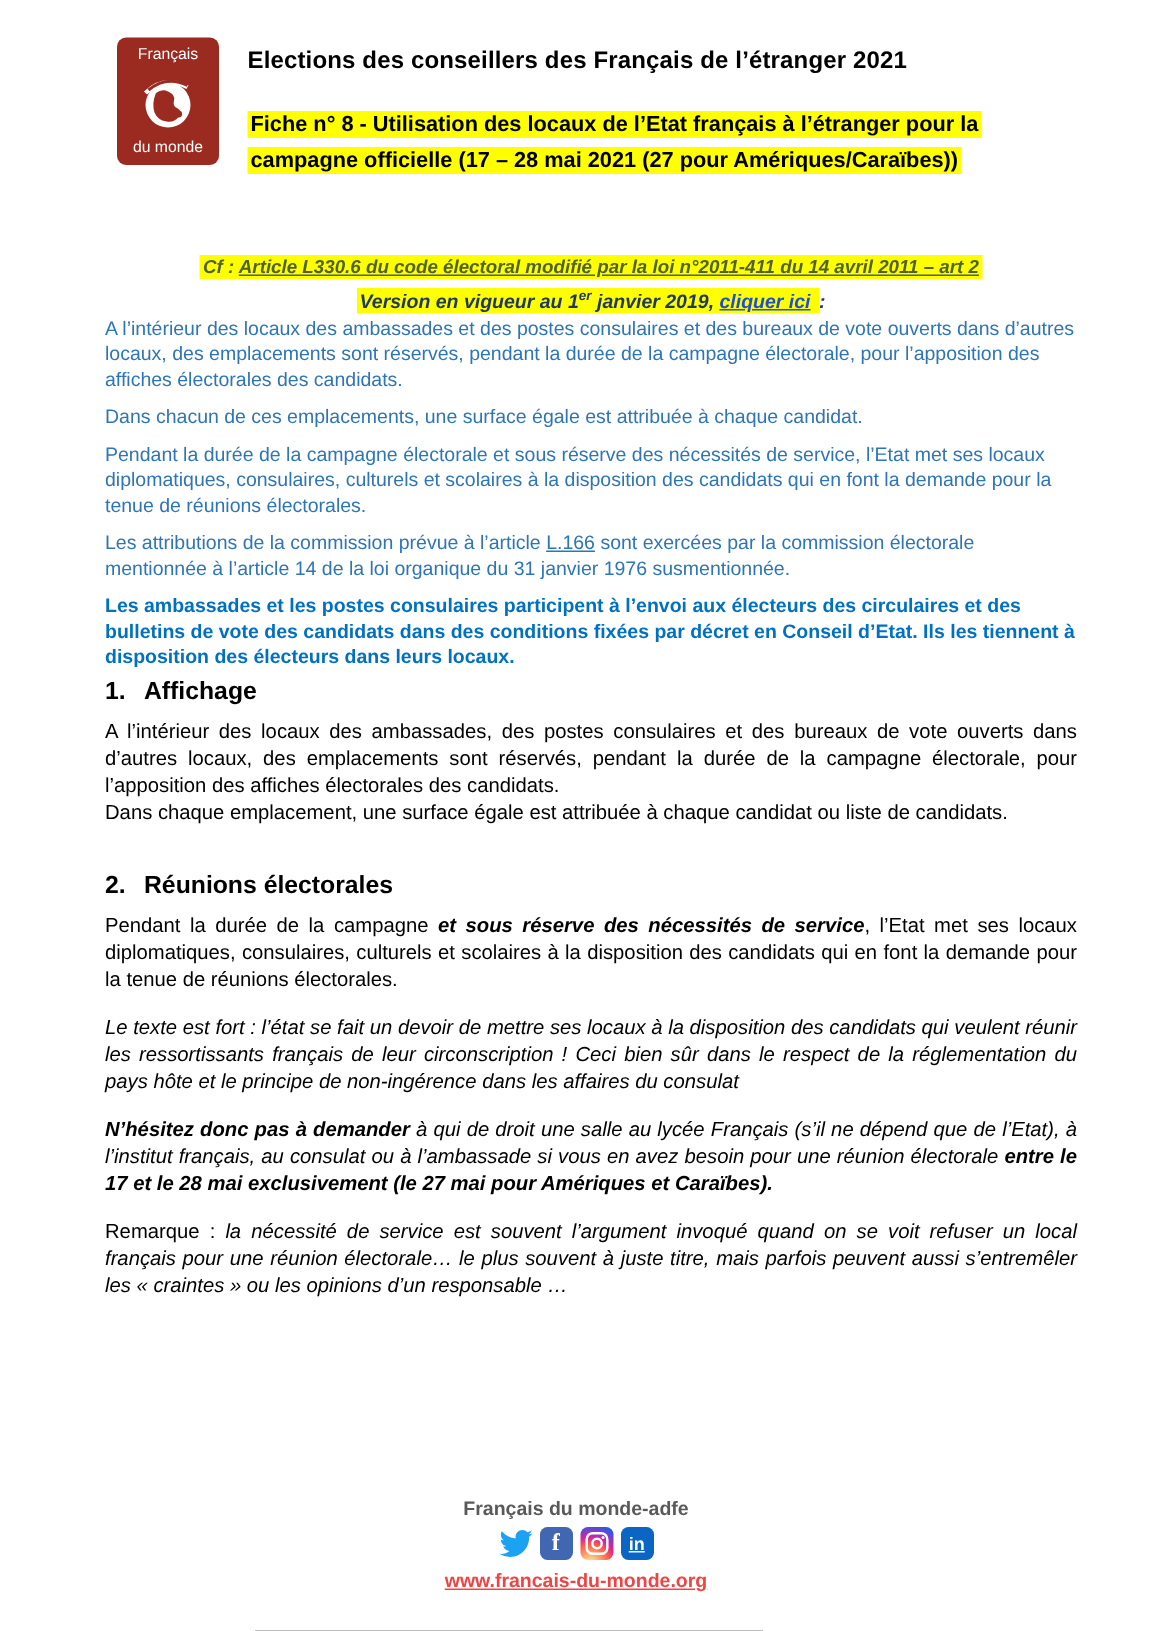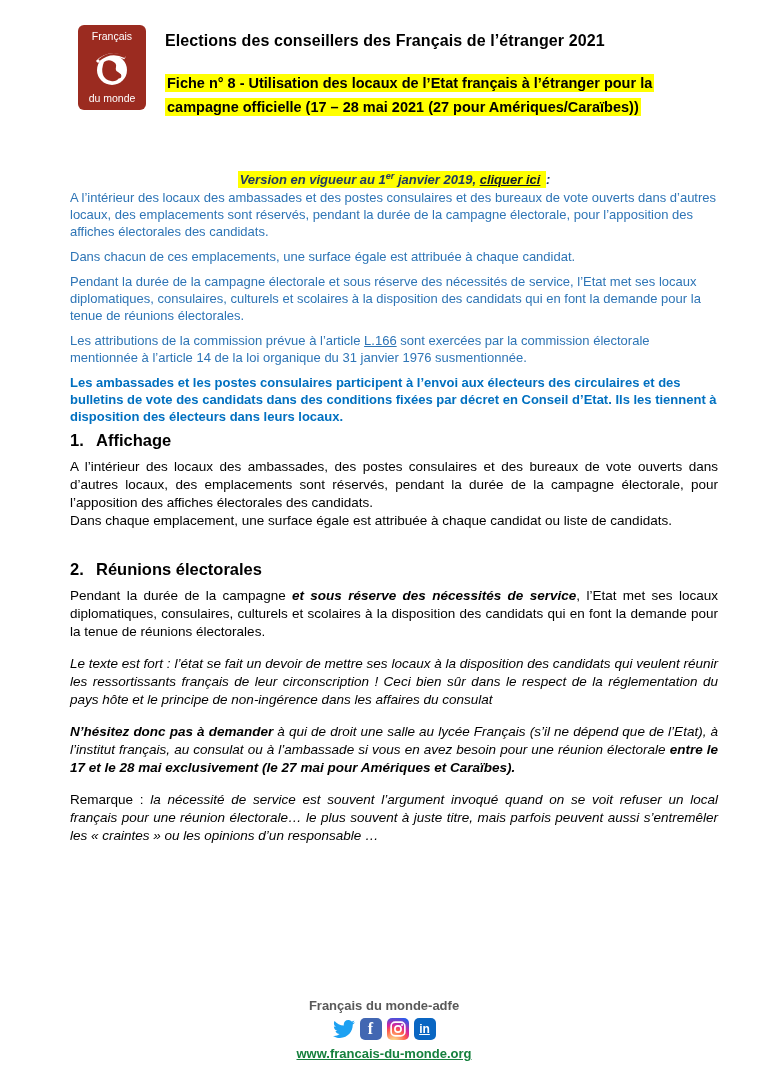--- a/index.html
+++ b/index.html
@@ -35,21 +35,21 @@
     font-size:14.5px; font-weight:bold; line-height:24px;
   }
   .hl { background:#ffff00; padding:1px 2px; -webkit-box-decoration-break:clone; box-decoration-break:clone; }
 
   
   .ref-block { margin-top:52px; text-align:center; }
   .ref-line1 { font-size:12.5px; font-weight:bold; font-style:italic; color:#4f6228; }
   .ref-line1 a { color:#4f6228; text-decoration:underline; cursor:pointer; }
   .ref-line2 { margin-top:7px; font-size:13px; font-weight:bold; font-style:italic; color:#1f3864; }
   .ref-line2 sup { font-size:9px; }
-  .ref-line2 a { color:#0f172a; text-decoration:underline; cursor:pointer; }
+  .ref-line2 a { color:#1d4ed8; text-decoration:underline; cursor:pointer; }
   .ref-colon { color:#1f3864; }
 
   
   .blue-par {
     margin:8px 0 0 0;
     font-size:13px; line-height:17px;
     color:#2e75b6;
     text-align:left;
   }
   .blue-par.first { margin-top:2px; }
@@ -86,21 +86,21 @@
     width:22px; height:22px; border-radius:5px;
     display:flex; align-items:center; justify-content:center;
     color:#fff; font-weight:bold;
     cursor:pointer; box-sizing:border-box;
   }
   .fb { background:#4267b2; font-size:16px; font-family:"Liberation Serif", serif; }
   .ig { background:radial-gradient(circle at 30% 110%, #fdf497 0%, #fd5949 45%, #d6249f 60%, #285aeb 90%); }
   .li { background:#0a66c2; font-size:12px;text-decoration:underline; }
   .tw svg { width:26px; height:26px; }
   .footer-url { margin-top:5px; font-size:13px; font-weight:bold; }
-  .footer-url a { color:#15803d; text-decoration:underline; cursor:pointer; }
+  .footer-url a { color:#ef4444; text-decoration:underline; cursor:pointer; }
 </style>
 </head>
 <body>
 
 <div class="page">
   <div class="content">
 
     <div class="header">
       <div class="logo">
         <span>Français</span>
@@ -115,20 +115,25 @@
       </div>
       <div class="header-text">
         <div class="doc-title">Elections des conseillers des Français de l’étranger 2021</div>
         <div class="doc-subtitle">
           <span class="hl">Fiche n° 8 - Utilisation des locaux de l’Etat français à l’étranger pour la campagne officielle (17 – 28 mai 2021 (27 pour Amériques/Caraïbes))</span>
         </div>
       </div>
     </div>
 
     <div class="ref-block">
+      <div class="ref-line1">
+        <span class="hl">
+          <span>Cf : </span><a>Article L330.6 du code électoral modifié par la loi n°2011-411 du 14 avril 2011 – art 2</a>
+        </span>
+      </div>
       <div class="ref-line2">
         <span class="hl">
           <span>Version en vigueur au 1</span><sup>er</sup><span> janvier 2019, </span><a>cliquer ici</a>
         </span>
         <span class="ref-colon"> :</span>
       </div>
     </div>
 
     <p class="blue-par first">A l’intérieur des locaux des ambassades et des postes consulaires et des bureaux de vote ouverts dans d’autres locaux, des emplacements sont réservés, pendant la durée de la campagne électorale, pour l’apposition des affiches électorales des candidats.</p>
     <p class="blue-par">Dans chacun de ces emplacements, une surface égale est attribuée à chaque candidat.</p>

